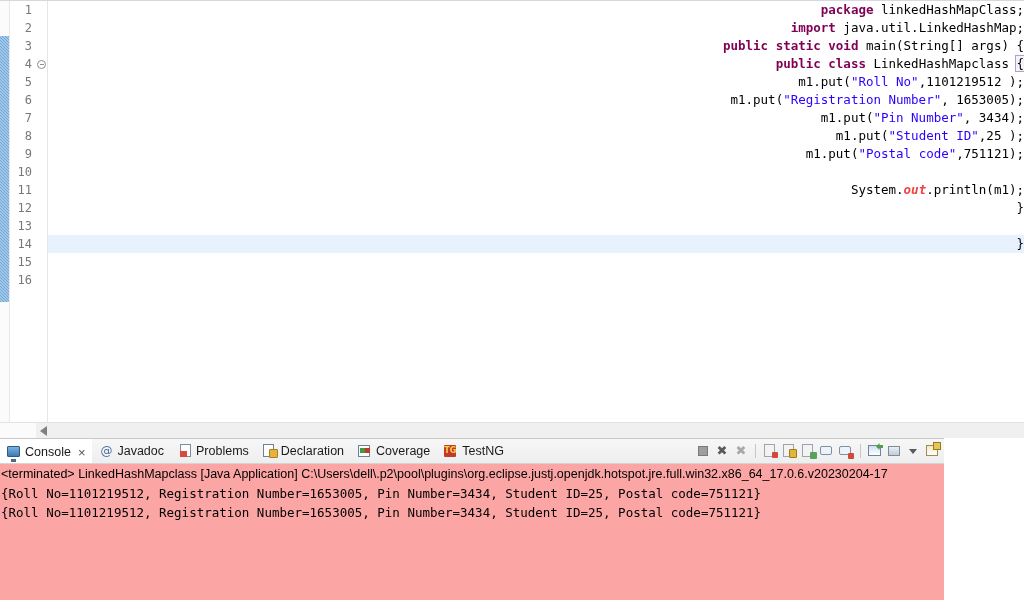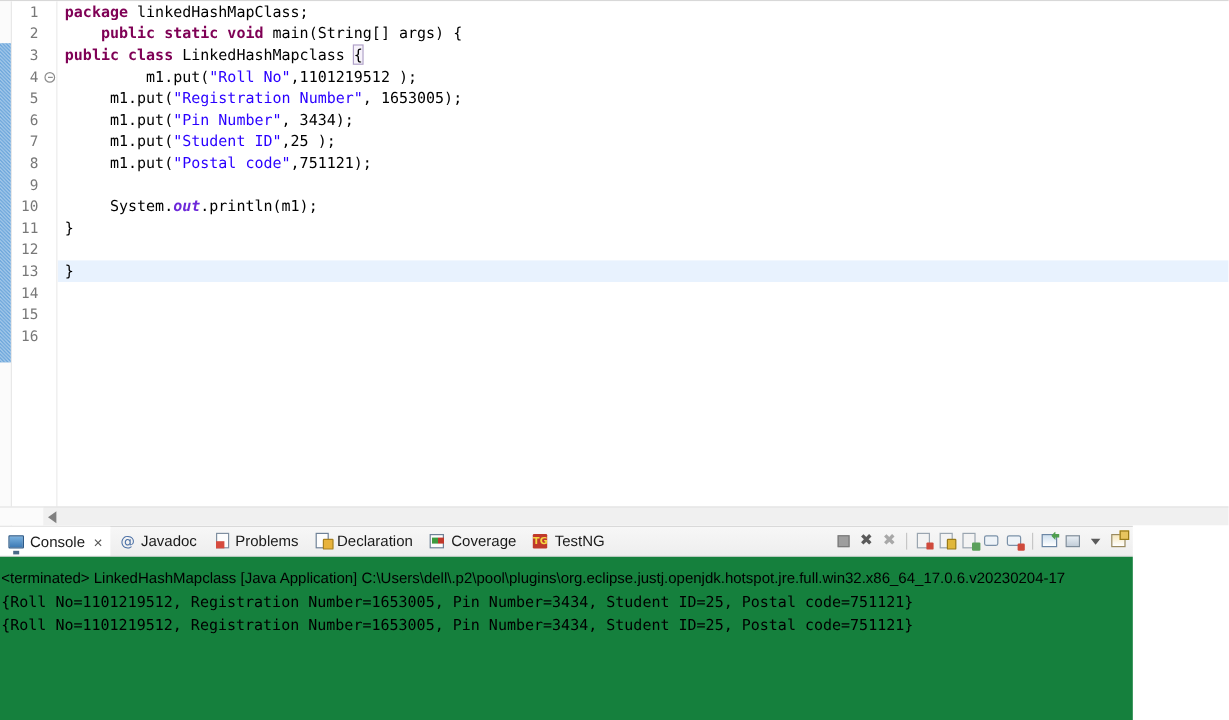--- a/index.html
+++ b/index.html
@@ -103,41 +103,42 @@
 
   
   .code-area {
     position: absolute;
     left: 48px; top: 0;
     right: 0;
     height: 438px;
     background: #ffffff;
     z-index: 2;
     overflow: hidden;
+    text-align: right;
   }
   .code-line {
     height: 18px;
     line-height: 18px;
     font-family: "DejaVu Sans Mono", monospace;
     font-size: 12.5px;
     color: #000000;
     white-space: pre;
     padding-left: 6px;
     position: relative;
   }
   .code-line.current {
     background: #e8f2fe;
     width: 976px;
   }
 
   
   .kw   { color: #7f0055; font-weight: bold; }
   .str  { color: #2a00ff; }
   .plain{ color: #000000; }
-  .stat { color: #6d28d9; font-weight: bold; font-style: italic; }
+  .stat { color: #ef4444; font-weight: bold; font-style: italic; }
   .brace-hl {
     outline: 1px solid #b0a0c8;
     background: #f6f2fa;
   }
 
   
   .h-scroll {
     position: absolute;
     left: 36px; bottom: 0;
     right: 0;
@@ -396,23 +397,23 @@
   }
   .tb-newwin::after {
     content:"";position:absolute;right:-1px;top:-1px;
     width:6px;height:6px;background:#e8c45e;border:1px solid #9a7b18;
   }
 
   
   .console-body {
     flex: 1;
     position: relative;
-    background: #15803d;
+    background: #fca5a5;
     overflow: hidden;
-    padding-top: 9px;
+    padding-top: 1px;
   }
   .console-line {
     height: 19px;
     line-height: 19px;
     font-family: "DejaVu Sans Mono", monospace;
     font-size: 12.5px;
     color: #000000;
     white-space: pre;
     padding-left: 1px;
   }
@@ -484,20 +485,21 @@
         <div class="fold-line"></div>
         <div class="fold-line"></div>
         <div class="fold-line"></div>
         <div class="fold-line"></div>
         <div class="fold-line"></div>
         <div class="fold-line"></div>
         <div class="fold-line"></div>
       </div>
     <div class="code-area" id="codearea">
         <div class="code-line"><span class="kw">package</span><span class="plain"> linkedHashMapClass;</span></div>
+        <div class="code-line"><span class="kw">import</span><span class="plain"> java.util.LinkedHashMap;</span></div>
         <div class="code-line"><span class="plain">    </span><span class="kw">public static void</span><span class="plain"> main(String[] args) {</span></div>
         <div class="code-line"><span class="kw">public class</span><span class="plain"> LinkedHashMapclass </span><span class="brace-hl">{</span></div>
         <div class="code-line"><span class="plain">         m1.put(</span><span class="str">"Roll No"</span><span class="plain">,1101219512 );</span></div>
         <div class="code-line"><span class="plain">     m1.put(</span><span class="str">"Registration Number"</span><span class="plain">, 1653005);</span></div>
         <div class="code-line"><span class="plain">     m1.put(</span><span class="str">"Pin Number"</span><span class="plain">, 3434);</span></div>
         <div class="code-line"><span class="plain">     m1.put(</span><span class="str">"Student ID"</span><span class="plain">,25 );</span></div>
         <div class="code-line"><span class="plain">     m1.put(</span><span class="str">"Postal code"</span><span class="plain">,751121);</span></div>
         <div class="code-line"></div>
         <div class="code-line"><span class="plain">     System.</span><span class="stat">out</span><span class="plain">.println(m1);</span></div>
         <div class="code-line"><span class="plain">}</span></div>

